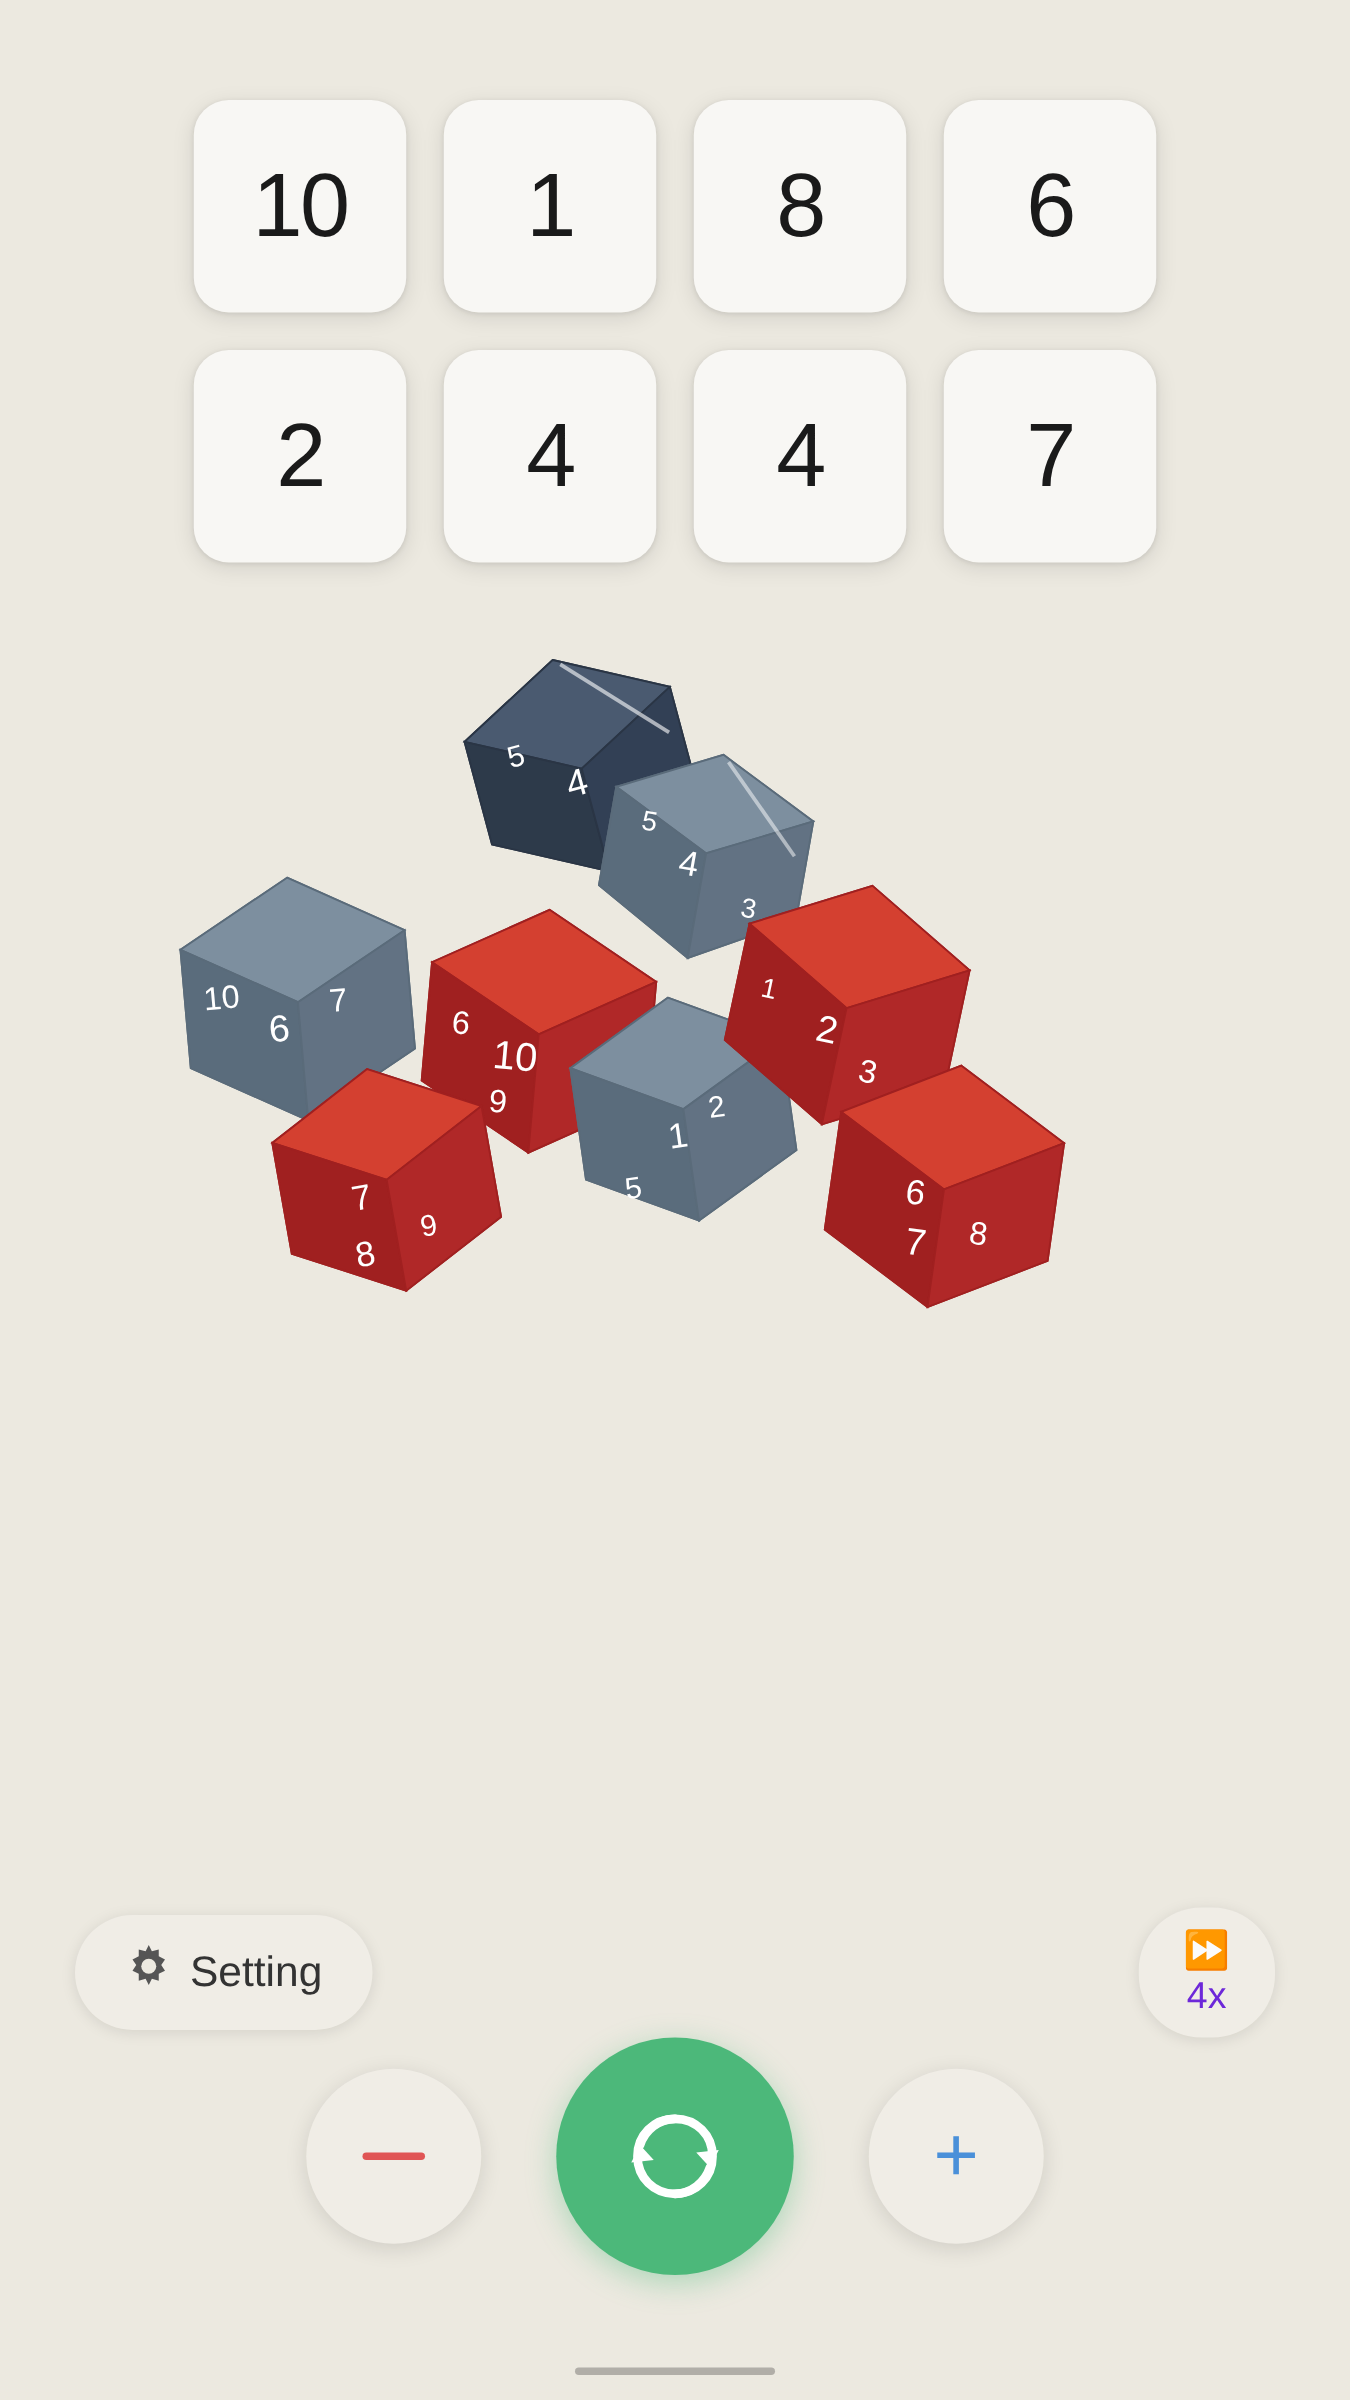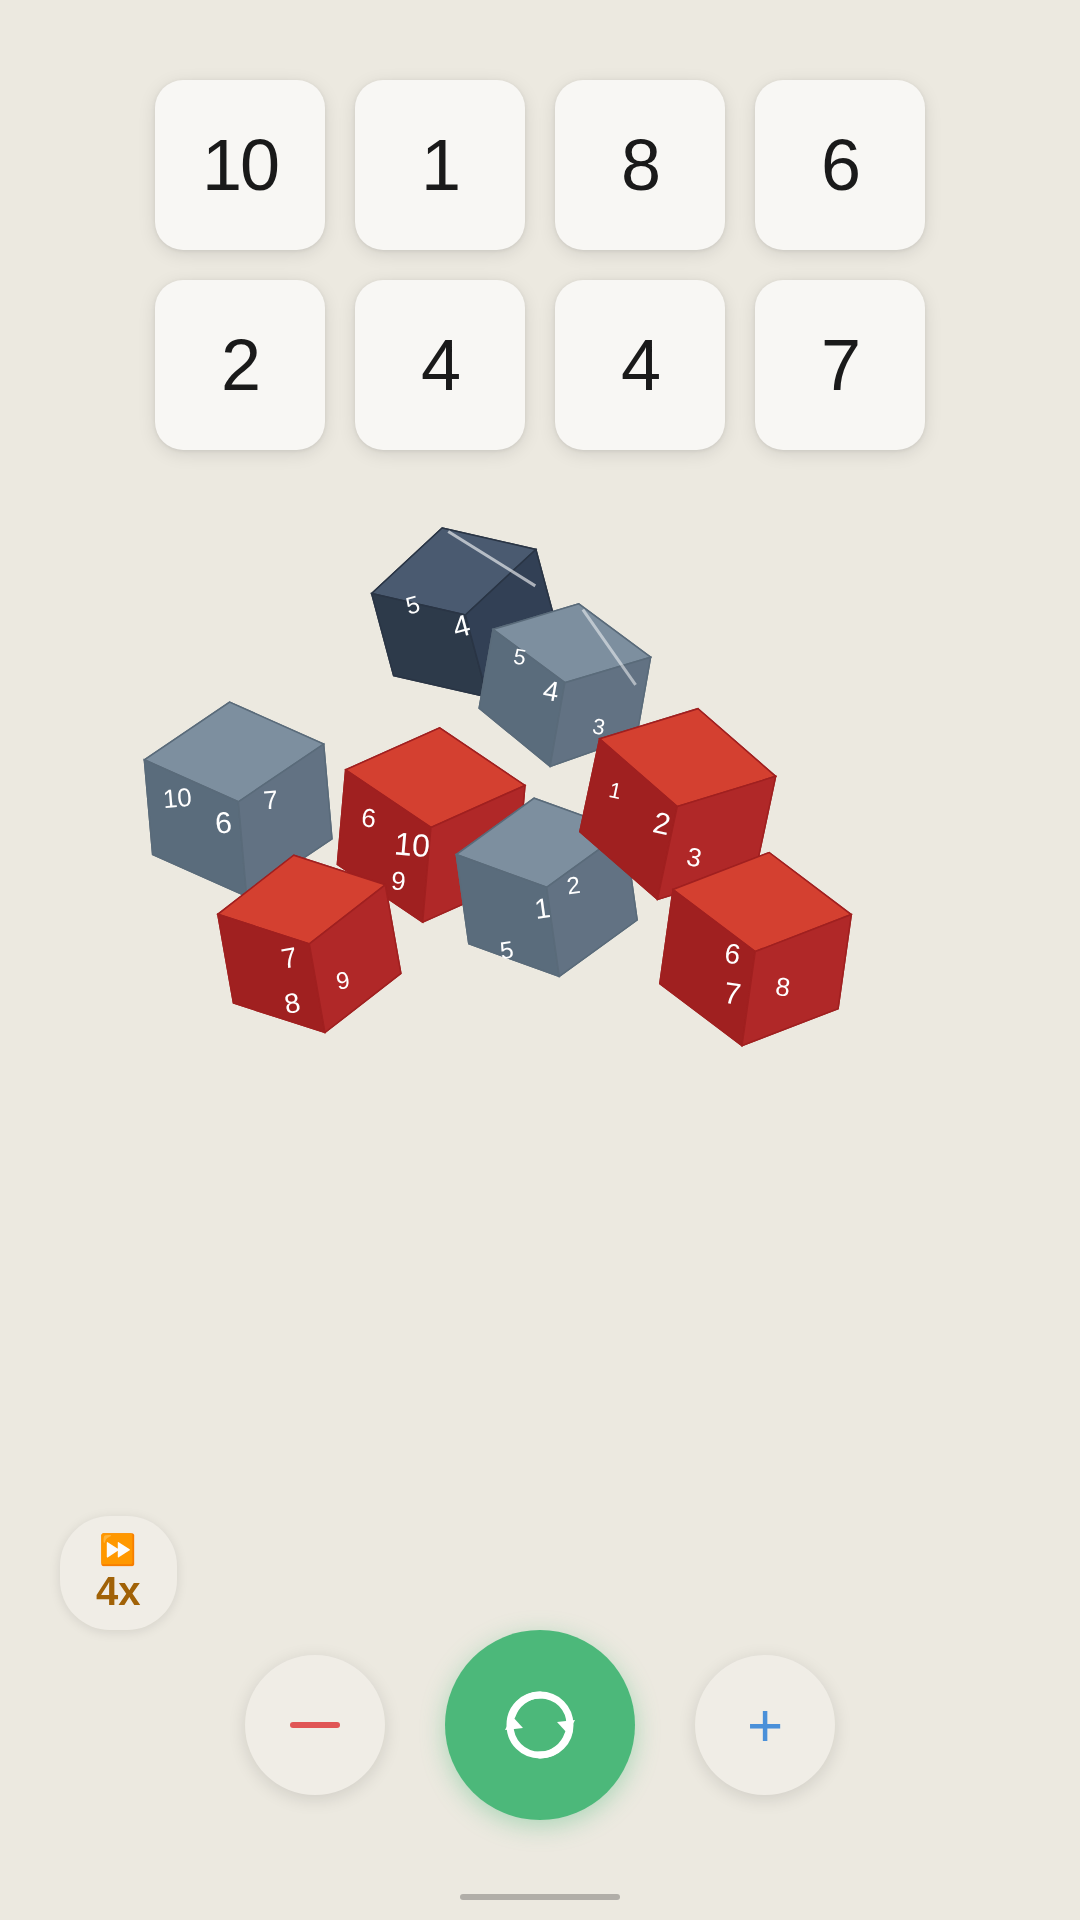--- a/index.html
+++ b/index.html
@@ -98,23 +98,23 @@
       box-shadow: 0 2px 12px rgba(0,0,0,0.10);
       gap: 2px;
     }
 
     .speed-btn .fast-forward {
       font-size: 30px;
       color: #555;
     }
 
     .speed-btn .speed-text {
-      font-size: 40px;
-      color: #a16207;
-      font-weight: 700;
+      font-size: 30px;
+      color: #6d28d9;
+      font-weight: 400;
     }
 
     
     .action-row {
       position: absolute;
       bottom: 100px;
       left: 0;
       right: 0;
       display: flex;
       align-items: center;
@@ -306,20 +306,30 @@
       <polygon points="180,50 90,100 90,195 180,145" fill="#b02828" stroke="#a02020" stroke-width="1.5"></polygon>
       <text x="60" y="115" fill="white" font-size="28" font-family="Arial" font-weight="300">6</text>
       <text x="65" y="155" fill="white" font-size="30" font-family="Arial" font-weight="300">7</text>
       <text x="115" y="140" fill="white" font-size="26" font-family="Arial" font-weight="300">8</text>
     </g>
   </svg>
 </div>
 
 <div class="bottom-toolbar">
 
+  <button class="toolbar-btn">
+    <span class="btn-icon">
+      <svg width="38" height="38" viewBox="0 0 38 38" fill="none">
+        <circle cx="19" cy="19" r="6" fill="#555"></circle>
+        <path d="M19 2 L21.5 7 L27 5.5 L27 11 L32 13.5 L29 18 L32 22.5 L27 25 L27 30.5 L21.5 29 L19 34 L16.5 29 L11 30.5 L11 25 L6 22.5 L9 18 L6 13.5 L11 11 L11 5.5 L16.5 7 Z" fill="#555"></path>
+        <circle cx="19" cy="19" r="6" fill="#ece9e0"></circle>
+      </svg>
+    </span>
+    <span>Setting</span>
+  </button>
 
   <button class="speed-btn">
     <span class="fast-forward">⏩</span>
     <span class="speed-text">4x</span>
   </button>
 
 </div>
 
 <div class="action-row">
 

